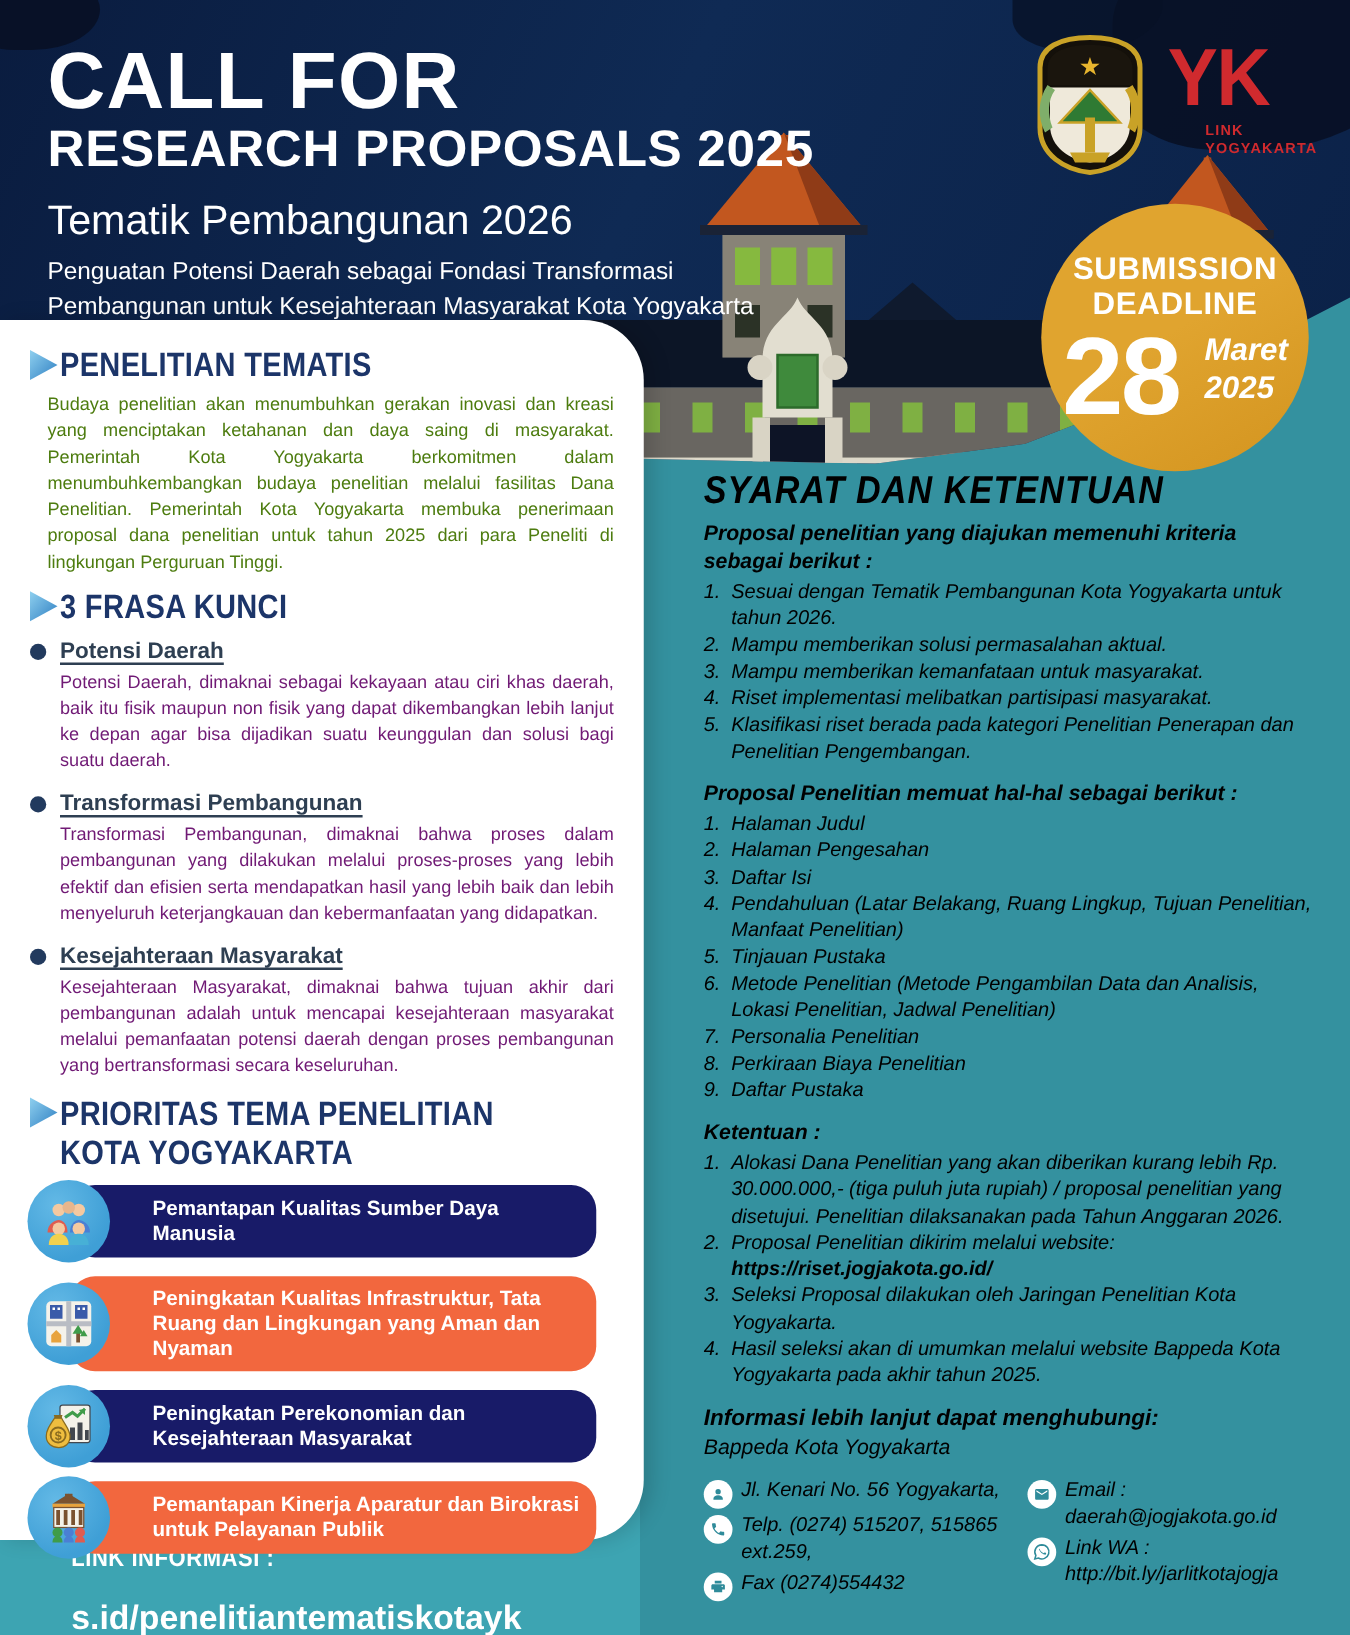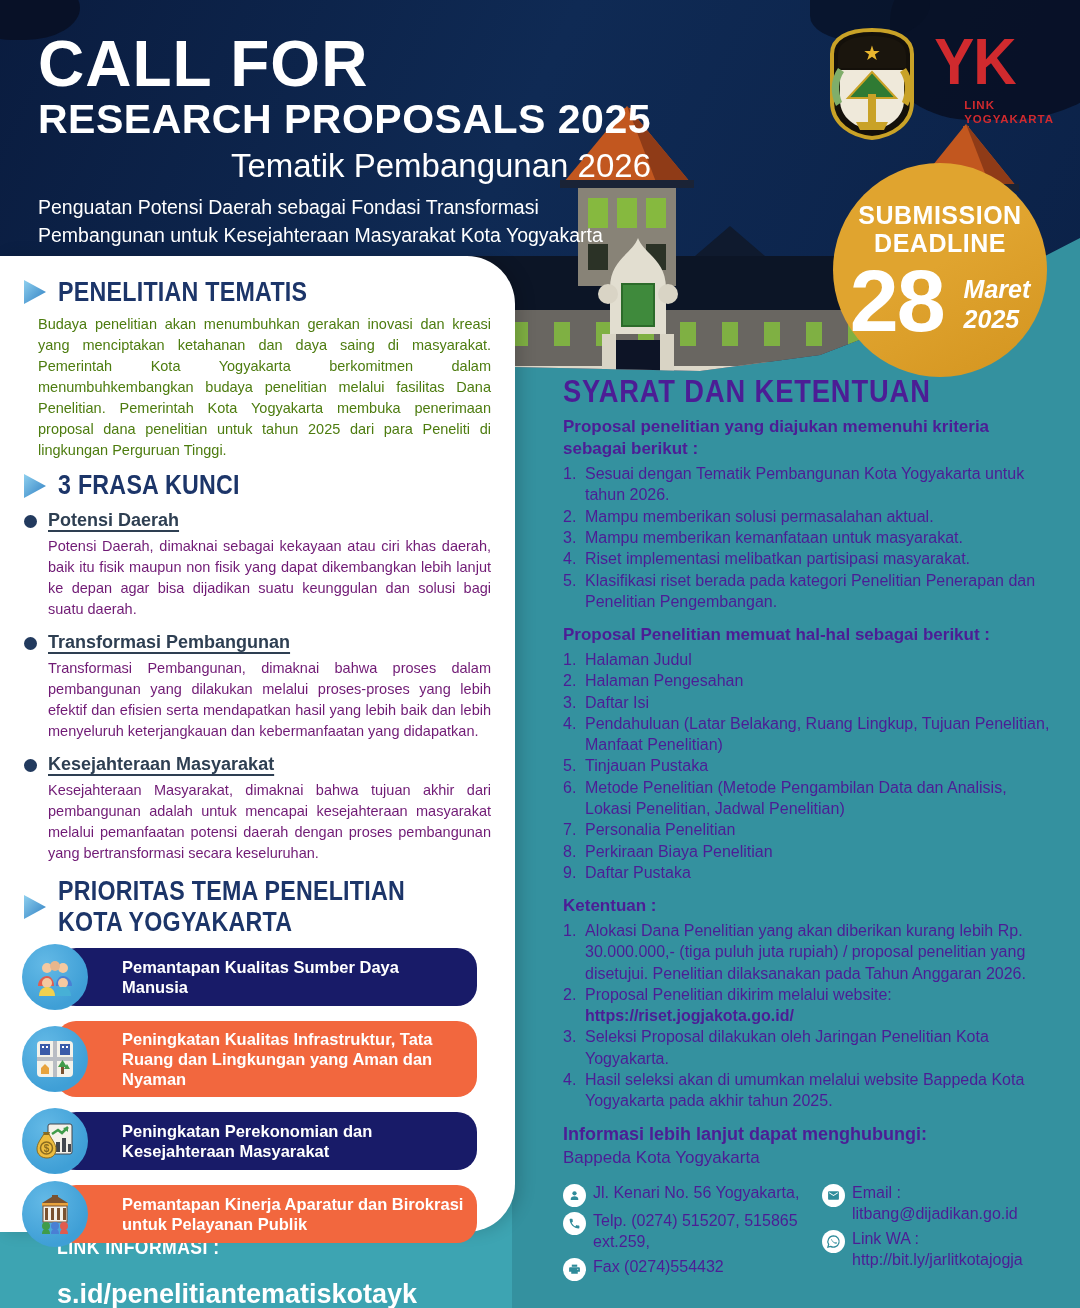--- a/index.html
+++ b/index.html
@@ -23,62 +23,62 @@
   .bldg { position:absolute; left:460px; top:88px; }
   .fence { position:absolute; left:460px; top:362px; width:620px; height:83px;
            background:repeating-linear-gradient(90deg,#d6d1c2 0 10px,#16213b 10px 27px);
            border-top:9px solid #ddd8c9; }
 
   
   .deadline { position:absolute; left:833px; top:163px; width:214px; height:214px;
               border-radius:50%; background:linear-gradient(150deg,#e0a42f 48%,#d3941f 100%);
               color:#fff; text-align:center; z-index:5; padding-top:38px; }
   .dl-label { font-size:25px; font-weight:800; line-height:1.12; letter-spacing:.5px; }
-  .dl-row { display:flex; justify-content:center; align-items:center; margin-top:2px; }
+  .dl-row { display:flex; justify-content:center; margin-top:2px; }
   .dl-day { font-size:88px; font-weight:800; line-height:.95; letter-spacing:-2px; }
   .dl-side { text-align:left; margin-left:20px; margin-top:6px;font-style:italic; }
   .dl-month,.dl-year { font-size:25px; font-weight:600; line-height:1.2; }
 
   
   .head { position:absolute; left:38px; top:32px; color:#fff; z-index:4; }
   .h-call { font-size:64px; font-weight:800; letter-spacing:1px; line-height:1; }
   .h-res  { font-size:41px; font-weight:800; letter-spacing:.5px; line-height:1.15; }
-  .h-tema { font-size:33px; font-weight:500; line-height:1.25; margin-top:2px;text-align:right; }
+  .h-tema { font-size:33px; font-weight:500; line-height:1.25; margin-top:12px; }
   .h-tag  { font-size:19.5px; font-weight:400; line-height:1.4; margin-top:8px; }
 
   
   .logos { position:absolute; right:26px; top:28px; display:flex; gap:16px; z-index:4; align-items:flex-start; }
   .yk { color:#d02a2e; line-height:1; padding-top:4px; }
   .yk-big { font-size:60px; font-weight:900; letter-spacing:-1px; transform:scaleY(1.08); display:inline-block; }
   .yk-sub { margin-top:6px; margin-left:30px; font-size:11.5px; font-weight:800; letter-spacing:1px; line-height:1.25; }
 
   
   .card { position:absolute; left:0; top:256px; width:515px; height:976px; background:#fff;
           border-radius:0 48px 48px 0; z-index:6; padding:16px 24px 0 22px;
           box-shadow:6px 0 16px rgba(0,0,0,.15); }
-  .sec-head { display:flex; align-items:center; gap:10px; margin:6px 0 8px 0; }
+  .sec-head { display:flex; align-items:flex-start; gap:0; margin:6px 0 8px 0; }
   .sec-title { color:#1c3569; font-size:27px; font-weight:800; letter-spacing:.3px;
                transform:scaleX(.86); transform-origin:left; white-space:nowrap; display:inline-block; line-height:1.05; }
   .para { font-size:14.5px; color:#4d7c0f; line-height:1.45; text-align:justify; margin:4px 0 10px 16px; }
   .kf-item { position:relative; padding-left:24px; margin:10px 0 12px 2px; }
   .kf-dot { position:absolute; left:0; top:5px; width:13px; height:13px; border-radius:50%; background:#223a5e; }
   .kf-title { font-size:18px; font-weight:800; color:#2e3f52; text-decoration:underline;
               text-decoration-thickness:2px; text-underline-offset:4px; }
   .kf-body { font-size:14.5px; color:#701a75; line-height:1.45; text-align:justify; margin-top:5px; }
   .themes { margin:10px 14px 0 0; }
   .theme { position:relative; margin:0 0 15px 0; min-height:58px; }
   .pill { margin-left:34px; min-height:58px; border-radius:20px; display:flex; align-items:center;
           padding:8px 12px 8px 66px; color:#fff; font-size:16.5px; font-weight:700; line-height:1.22; }
   .pill.navy { background:#181b68; } .pill.orange { background:#f2673e; }
   .badge { position:absolute; left:0; top:50%; transform:translateY(-50%); width:66px; height:66px;
            border-radius:50%; background:radial-gradient(circle at 35% 30%,#63b9e6,#3f9fd6 70%);
            display:grid; place-items:center; z-index:2; }
 
   
-  .rcol { position:absolute; left:563px; top:374px; width:494px; color:#4c1d95; z-index:3; }
+  .rcol { position:absolute; left:563px; top:374px; width:494px; color:#000000; z-index:3;font-style:italic; }
   .r-head { font-size:31px; font-weight:800; letter-spacing:1px; transform:scaleX(.88);
             transform-origin:left; display:inline-block; white-space:nowrap; margin-bottom:6px; }
   .r-bold { font-size:17px; font-weight:700; line-height:1.3; margin-bottom:3px; }
   .r-list { margin-bottom:12px; }
   .li { display:flex; font-size:16px; line-height:1.33; }
   .li .num { width:22px; flex:none; }
   .li .txt { flex:1; }
   .r-link { font-weight:700; display:block; }
   .contact-head { font-size:18px; font-weight:700; margin:6px 0 2px 0; }
   .contact-line { font-size:17px; line-height:1.35; }
@@ -469,21 +469,21 @@
       </div>
       <div class="ccol right">
         <div class="crow">
           <span class="cicon">
             <svg width="13" height="13" viewBox="0 0 24 24" fill="#2f8b9a">
                 <path d="M20 4H4C2.9 4 2 4.9 2 6v12c0 1.1.9 2 2 2h16c1.1 0 2-.9 2-2V6c0-1.1-.9-2-2-2zm0 4l-8 5-8-5V6l8 5 8-5v2z"></path>
               </svg>
           </span>
           <span>
             <span>Email :</span><br>
-            <span>litbang@dijadikan.go.id</span>
+            <span>daerah@jogjakota.go.id</span>
           </span>
         </div>
         <div class="crow">
           <span class="cicon">
             <svg width="15" height="15" viewBox="0 0 24 24">
                 <path d="M12 3a9 9 0 00-7.7 13.6L3 21l4.5-1.2A9 9 0 1012 3z" fill="none" stroke="#2f8b9a" stroke-width="2"></path>
                 <path d="M9 8c.8 2.6 2.8 4.8 5.6 5.8l1.2-1.2 1.8 1.2-.8 1.8c-3.8-.4-7.6-3.6-8.6-7.4L9 8z" fill="#2f8b9a"></path>
               </svg>
           </span>
           <span>

